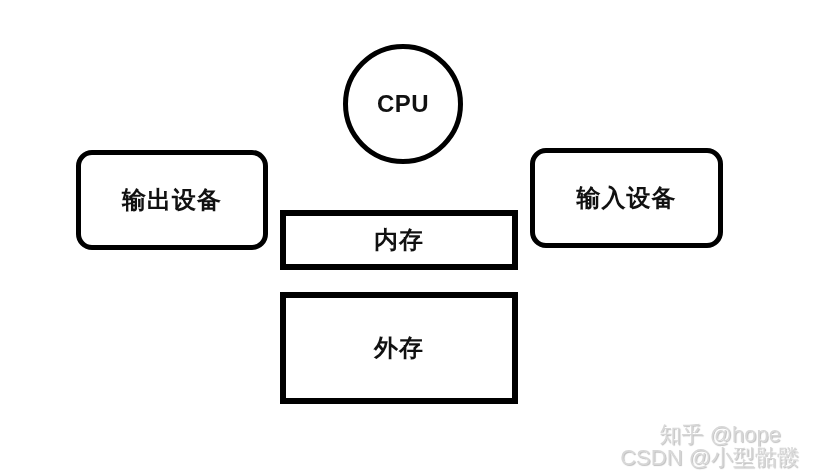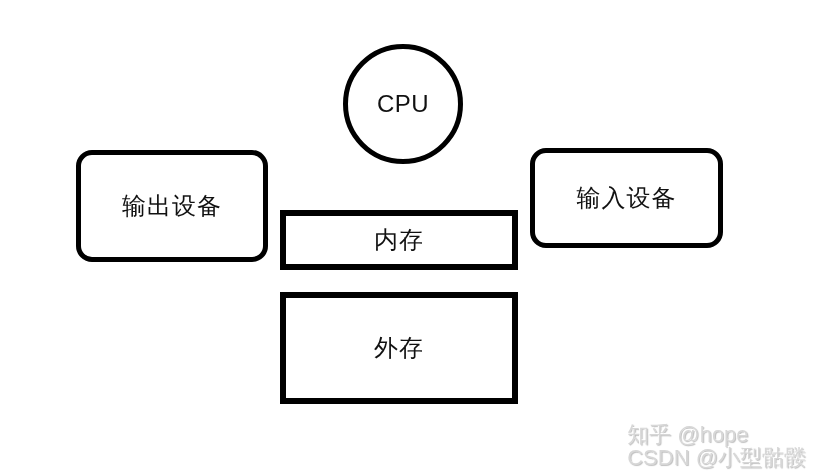--- a/index.html
+++ b/index.html
@@ -27,45 +27,47 @@
     display: flex;
     align-items: center;
     justify-content: center;
     background: var(--bg);
     color: var(--text);
   }
   .node span {
     font-size: 24px;
     letter-spacing: 1px;
     color: var(--text);
+    font-weight: bold;
   }
   
   .cpu {
     left: 343px; top: 44px;
     width: 120px; height: 120px;
     border: 5px solid var(--stroke);
     border-radius: 50%;
   }
   .cpu span { letter-spacing: 0.5px; }
   
   .rounded {
     border: 5px solid var(--stroke);
     border-radius: 16px;
   }
-  .output-device { left: 76px;  top: 150px; width: 192px; height: 112px; }
+  .output-device { left: 76px;  top: 150px; width: 192px; height: 100px; }
   .input-device  { left: 530px; top: 148px; width: 193px; height: 100px; }
   
   .rect { border: 6px solid var(--stroke); }
   .memory           { left: 280px; top: 210px; width: 238px; height: 60px; }
   .external-storage { left: 280px; top: 292px; width: 238px; height: 112px; }
   
   .watermarks {
     position: absolute;
-    right: 14px;
+    right: 21px;
     bottom: 6px;
+    text-align: right;
     line-height: 1.0;
     color: var(--watermark);
     text-shadow: -1px -1px 0 #ffffff, 1px 1px 1px #bfbfbf;
     user-select: none;
   }
   .wm-zhihu {
     font-size: 22px;
     padding-right: 18px;
     margin-bottom: 1px;
   }

